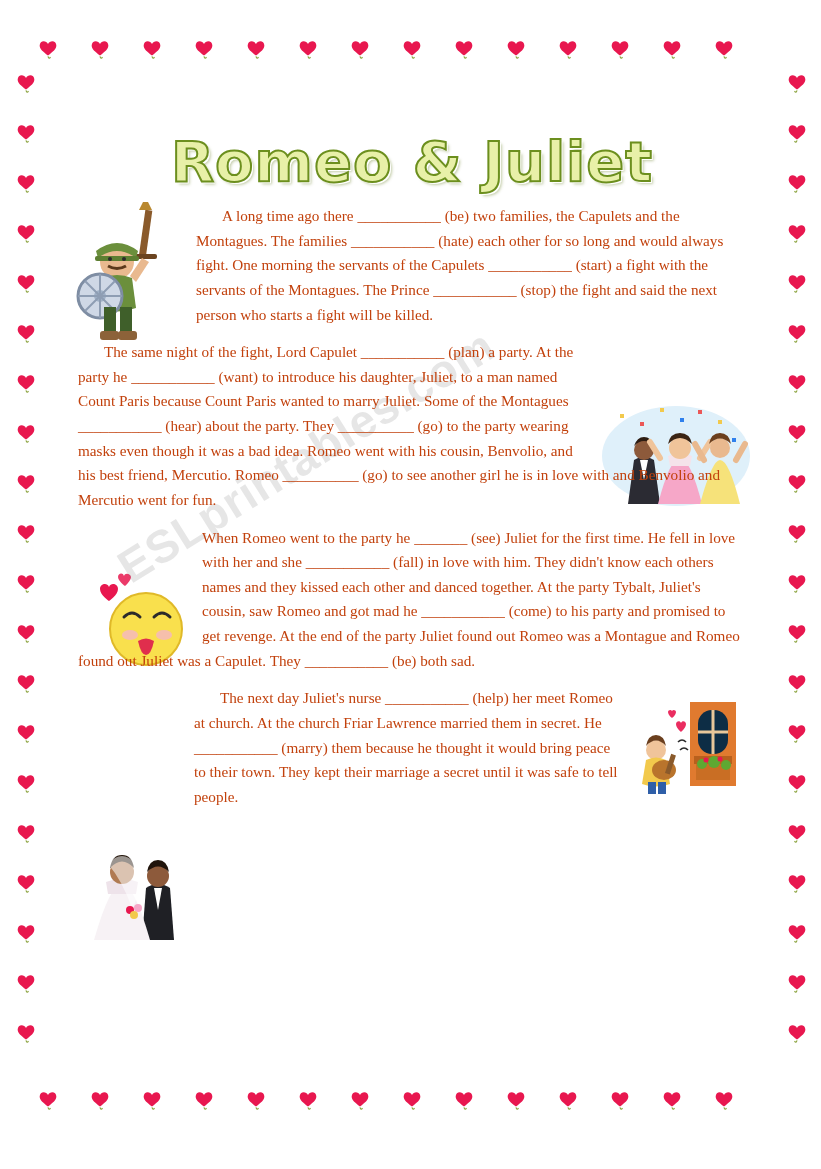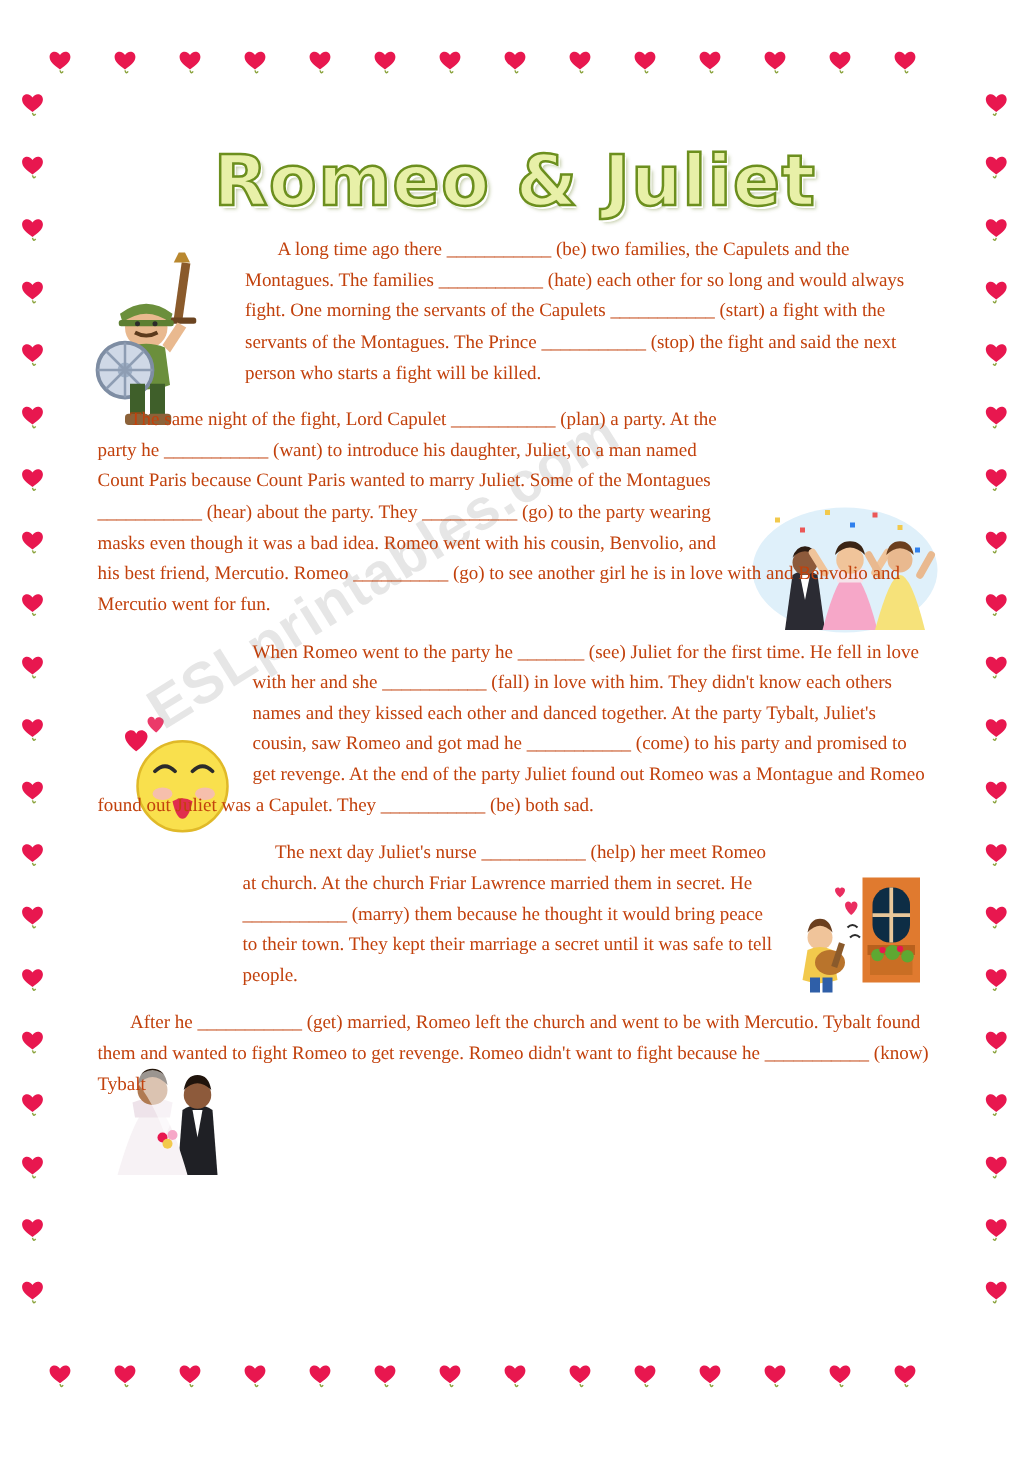--- a/index.html
+++ b/index.html
@@ -38,21 +38,21 @@
     position: absolute;
     left: 78px;
     top: 118px;
     width: 668px;
     height: 930px;
   }
 
   
   .title-wrap {
     text-align: center;
-    margin-top: 0;
+    margin-top: 16px;
     height: 70px;
   }
   .title {
     display: inline-block;
     font-family: "DejaVu Sans", sans-serif;
     font-weight: bold;
     font-size: 56px;
     letter-spacing: 1px;
     color: #e8f0a8;
     -webkit-text-stroke: 2px #6c8f1e;
@@ -682,17 +682,16 @@
       <p class="para indent">The same night of the fight, Lord Capulet ___________ (plan) a party.  At the party he ___________ (want) to introduce his daughter, Juliet, to a man named Count Paris because Count Paris wanted to marry Juliet.  Some of the Montagues ___________ (hear) about the party.  They __________ (go) to the party wearing masks even though it was a bad idea.  Romeo went with his cousin, Benvolio, and his best friend, Mercutio.  Romeo __________ (go) to see another girl he is in love with and Benvolio and Mercutio went for fun.</p>
 
       <div class="spacer-l" style="width:124px;height:104px;"></div>
       <p class="para">When Romeo went to the party he _______ (see) Juliet for the first time.  He fell in love with her and she ___________ (fall) in love with him.  They didn't know each others names and they kissed each other and danced together.  At the party Tybalt, Juliet's cousin, saw Romeo and got mad he ___________ (come) to his party and promised to get revenge.  At the end of the party Juliet found out Romeo was a Montague and Romeo found out Juliet was a Capulet.  They ___________ (be) both sad.</p>
 
       <div class="spacer-r" style="width:124px;height:88px;"></div>
 
       <div class="spacer-l" style="width:116px;height:122px;"></div>
       <p class="para indent">The next day Juliet's nurse ___________ (help) her meet Romeo at church.  At the church Friar Lawrence married them in secret.  He ___________ (marry) them because he thought it would bring peace to their town.  They kept their marriage a secret until it was safe to tell people.</p>
 
-      <p class="para indent">After he ___________ (get) married, Romeo left the church and went to be with Mercutio.  Tybalt found them and wanted to fight Romeo to get revenge.  Romeo didn't want to fight because he ___________ (know) Tybalt</p>
     </div>
 
   </div>
 </div>
 
 </body></html>

